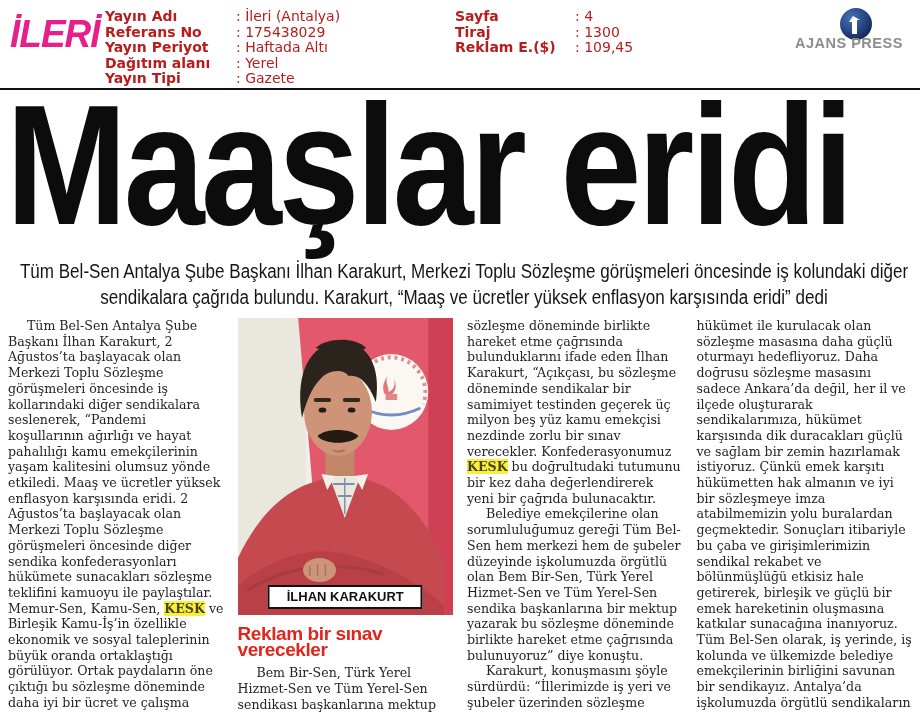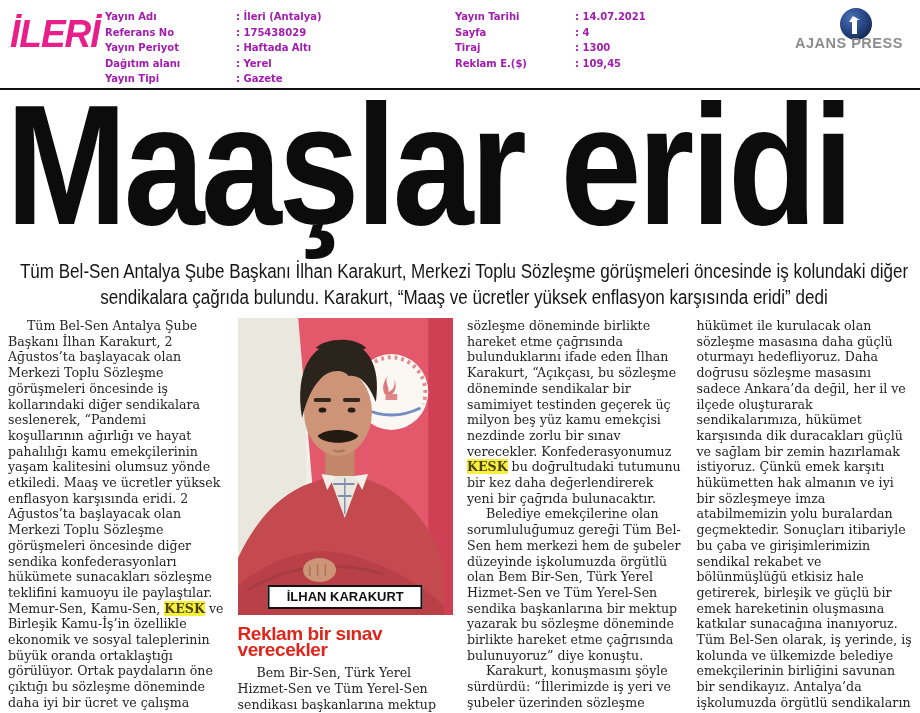--- a/index.html
+++ b/index.html
@@ -5,24 +5,24 @@
   html,body{margin:0;padding:0;background:#ffffff;}
   .page{position:relative;width:920px;height:713px;background:#ffffff;overflow:hidden;
         font-family:"Liberation Sans",sans-serif;color:#1a1a1a;}
 
   
   .paper-logo{position:absolute;left:10px;top:12px;font-family:"Liberation Sans",sans-serif;
               font-weight:bold;font-style:italic;font-size:37px;letter-spacing:-1px;
               color:var(--logo-pink,#e81f8b);transform:scaleY(1.05);transform-origin:left top;}
   .meta-left{position:absolute;left:105px;top:9px;}
   .meta-right{position:absolute;left:455px;top:9px;}
-  .hrow{display:flex;line-height:15.6px;font-size:10px;font-family:"DejaVu Sans",sans-serif;color:#a21caf;}
+  .hrow{display:flex;line-height:15.6px;font-size:14px;font-family:"DejaVu Sans",sans-serif;color:#b91c1c;}
   .meta-left .hlabel{width:131px;font-weight:bold;}
   .meta-right .hlabel{width:120px;font-weight:bold;}
-  .hval{font-weight:bold;}
+  .hval{font-weight:normal;}
   .agency{position:absolute;left:795px;top:6px;width:122px;height:46px;}
   .agency-globe{position:absolute;left:44px;top:1px;width:34px;height:34px;}
   .agency-name{position:absolute;left:0;top:29px;width:122px;
                font-size:14.5px;font-weight:bold;letter-spacing:.5px;color:var(--agency-gray,#8d8d8d);}
   .header-rule{position:absolute;left:0;top:88px;width:920px;height:2px;background:#111;}
 
   
   .headline-wrap{position:absolute;left:6px;top:80px;width:914px;height:178px;overflow:visible;}
   .headline{white-space:nowrap;font-family:"Liberation Sans",sans-serif;font-weight:bold;
             font-size:170px;line-height:170px;letter-spacing:-4px;color:#0c0c0c;
@@ -73,24 +73,20 @@
       <div class="hrow">
         <span class="hlabel">Dağıtım alanı</span>
         <span class="hval">: Yerel</span>
       </div>
       <div class="hrow">
         <span class="hlabel">Yayın Tipi</span>
         <span class="hval">: Gazete</span>
       </div>
     </div>
   <div class="meta-right">
-      <div class="hrow">
-        <span class="hlabel">Yayın Tarihi</span>
-        <span class="hval">: 14.07.2021</span>
-      </div>
       <div class="hrow">
         <span class="hlabel">Sayfa</span>
         <span class="hval">: 4</span>
       </div>
       <div class="hrow">
         <span class="hlabel">Tiraj</span>
         <span class="hval">: 1300</span>
       </div>
       <div class="hrow">
         <span class="hlabel">Reklam E.($)</span>

